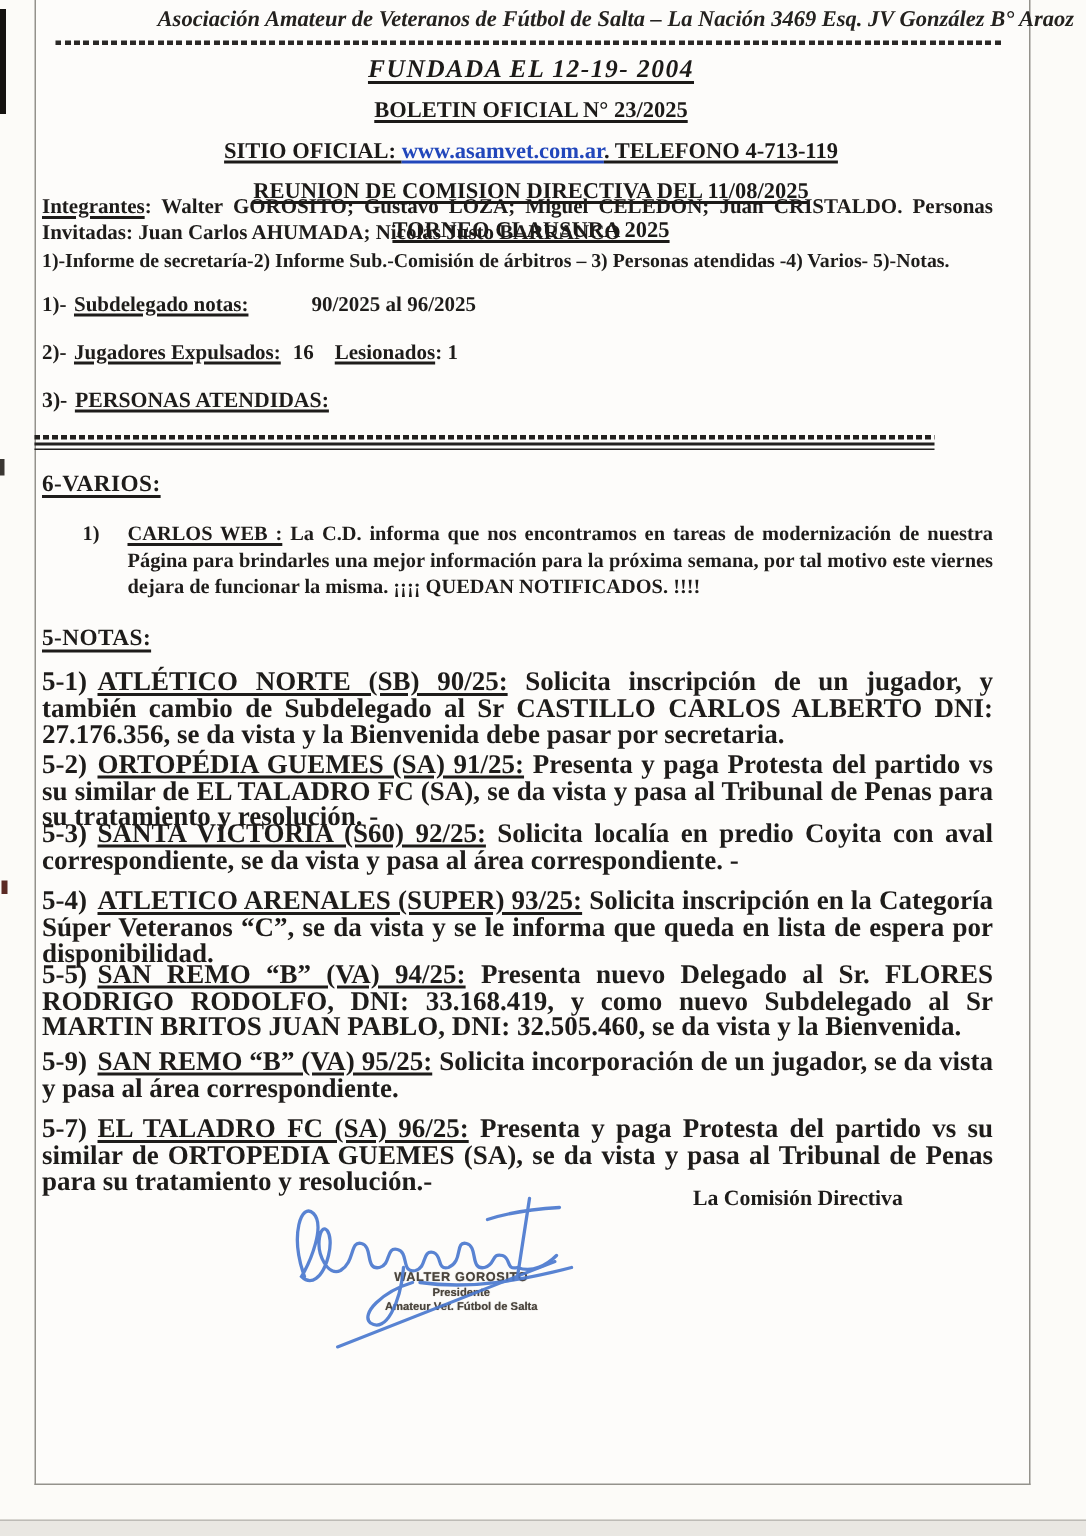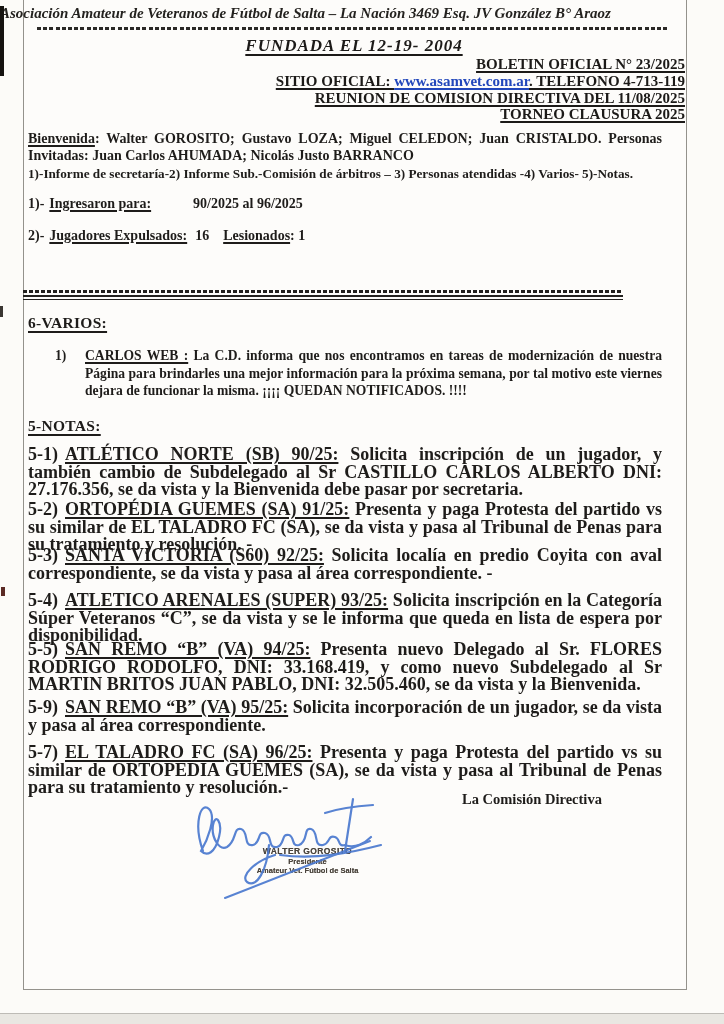--- a/index.html
+++ b/index.html
@@ -19,33 +19,33 @@
     position:absolute; left:23px; top:0; width:662px; height:989px;
     border:1px solid #94928c; border-top:none;
     background:#fdfcfa;
   }
   .abs { position:absolute; }
   .u { text-decoration:underline; text-decoration-thickness:1.5px; text-underline-offset:2px; }
   .u2 { text-decoration:underline; text-decoration-thickness:2px; text-underline-offset:3px; }
 
   
   .org-line {
-    left:0; top:5px; width:716px; text-align:left;
+    left:0; top:5px; width:716px; text-align:right;
     font-style:italic; font-weight:bold; font-size:15px; color:#24221f;
   }
   .sep1 {
     left:37px; top:27px; width:631px; height:2.5px;
     background:repeating-linear-gradient(90deg,#2b2927 0 4px, transparent 4px 6.2px);
   }
   .center-heads { left:23px; top:36px; width:662px; text-align:center; }
   .founded {
     font-size:17px; font-weight:bold; font-style:italic; letter-spacing:1px;
     line-height:20px; color:#1c1a18;
   }
-  .head-line { font-size:15px; font-weight:bold; line-height:15.8px; margin-top:1px; color:#1c1a18;text-align:right; }
+  .head-line { font-size:15px; font-weight:bold; line-height:15.8px; margin-top:11px; color:#1c1a18; }
   .site-url { color:#2247bb; }
 
   
   .intro { left:28px; top:130px; width:634px; font-size:14px; line-height:17px; font-weight:bold; }
   .intro .just { text-align:justify; }
   .agenda { margin-top:1px; font-size:13.2px; white-space:nowrap; }
 
   
   .sum-item { left:28px; width:634px; font-size:14px; font-weight:bold; white-space:nowrap; }
   .sum-num { margin-right:5px; }
@@ -104,29 +104,32 @@
 
   <div class="center-heads abs">
     <div class="founded u2">FUNDADA EL 12-19- 2004</div>
     <div class="head-line u">BOLETIN OFICIAL N° 23/2025</div>
     <div class="head-line"><span class="u">SITIO OFICIAL: </span><span class="u site-url">www.asamvet.com.ar</span><span class="u">. TELEFONO 4-713-119</span></div>
     <div class="head-line u">REUNION DE COMISION DIRECTIVA  DEL 11/08/2025</div>
     <div class="head-line u">TORNEO CLAUSURA 2025</div>
   </div>
 
   <div class="intro abs">
-    <div class="just"><span class="u">Bienvenida</span><span>:  Walter GOROSITO; Gustavo LOZA; Miguel CELEDON; Juan CRISTALDO. Personas Invitadas: Juan Carlos AHUMADA; Nicolás Justo BARRANCO</span></div>
+    <div class="just"><span class="u">Integrantes</span><span>:  Walter GOROSITO; Gustavo LOZA; Miguel CELEDON; Juan CRISTALDO. Personas Invitadas: Juan Carlos AHUMADA; Nicolás Justo BARRANCO</span></div>
     <div class="agenda">1)-Informe de secretaría-2) Informe Sub.-Comisión  de árbitros – 3) Personas atendidas -4) Varios- 5)-Notas.</div>
   </div>
 
   <div class="sum-item abs" style="top:196px">
-    <span class="sum-num">1)-</span><span class="u">Ingresaron para:</span><span class="sum-val-gap">90/2025 al 96/2025</span>
+    <span class="sum-num">1)-</span><span class="u">Subdelegado notas:</span><span class="sum-val-gap">90/2025 al 96/2025</span>
   </div>
   <div class="sum-item abs" style="top:228px">
     <span class="sum-num">2)-</span><span class="u">Jugadores Expulsados:</span><span class="val2a">16</span><span class="u">Lesionados</span><span>: 1</span>
+  </div>
+  <div class="sum-item abs" style="top:259px; font-size:14.5px;">
+    <span class="sum-num">3)-</span><span class="u">PERSONAS ATENDIDAS:</span>
   </div>
 
   <div class="sep2 abs">
     <div class="dashes"></div>
     <div class="l1"></div>
     <div class="l2"></div>
   </div>
 
   <div class="section-head abs u2" style="top:314px">6-VARIOS:</div>
   <div class="varios-item">

